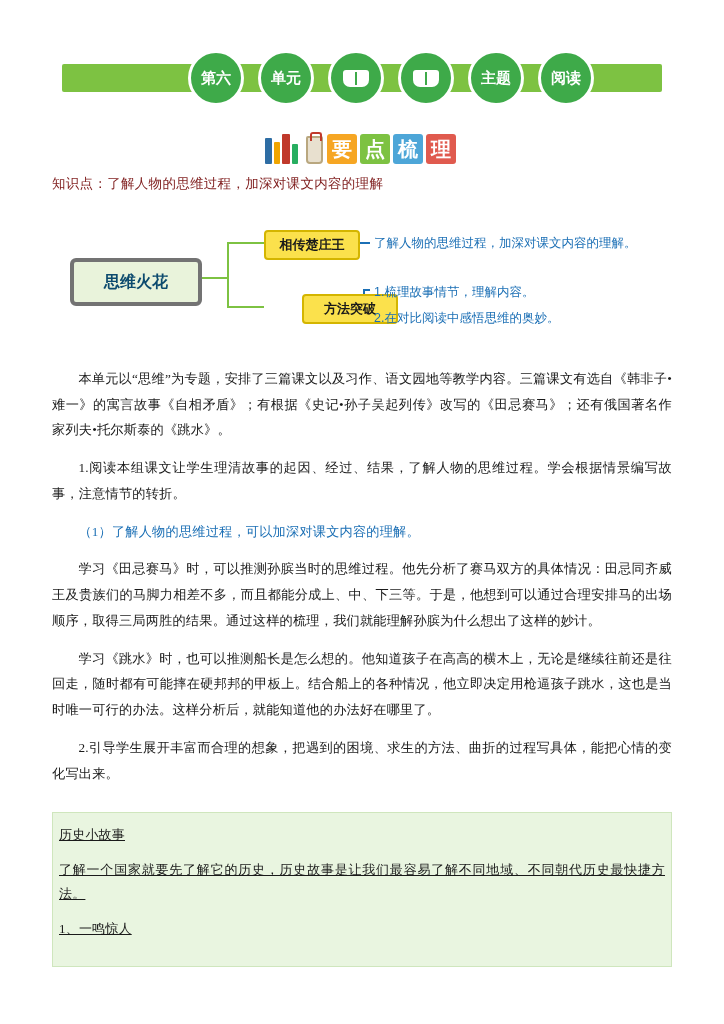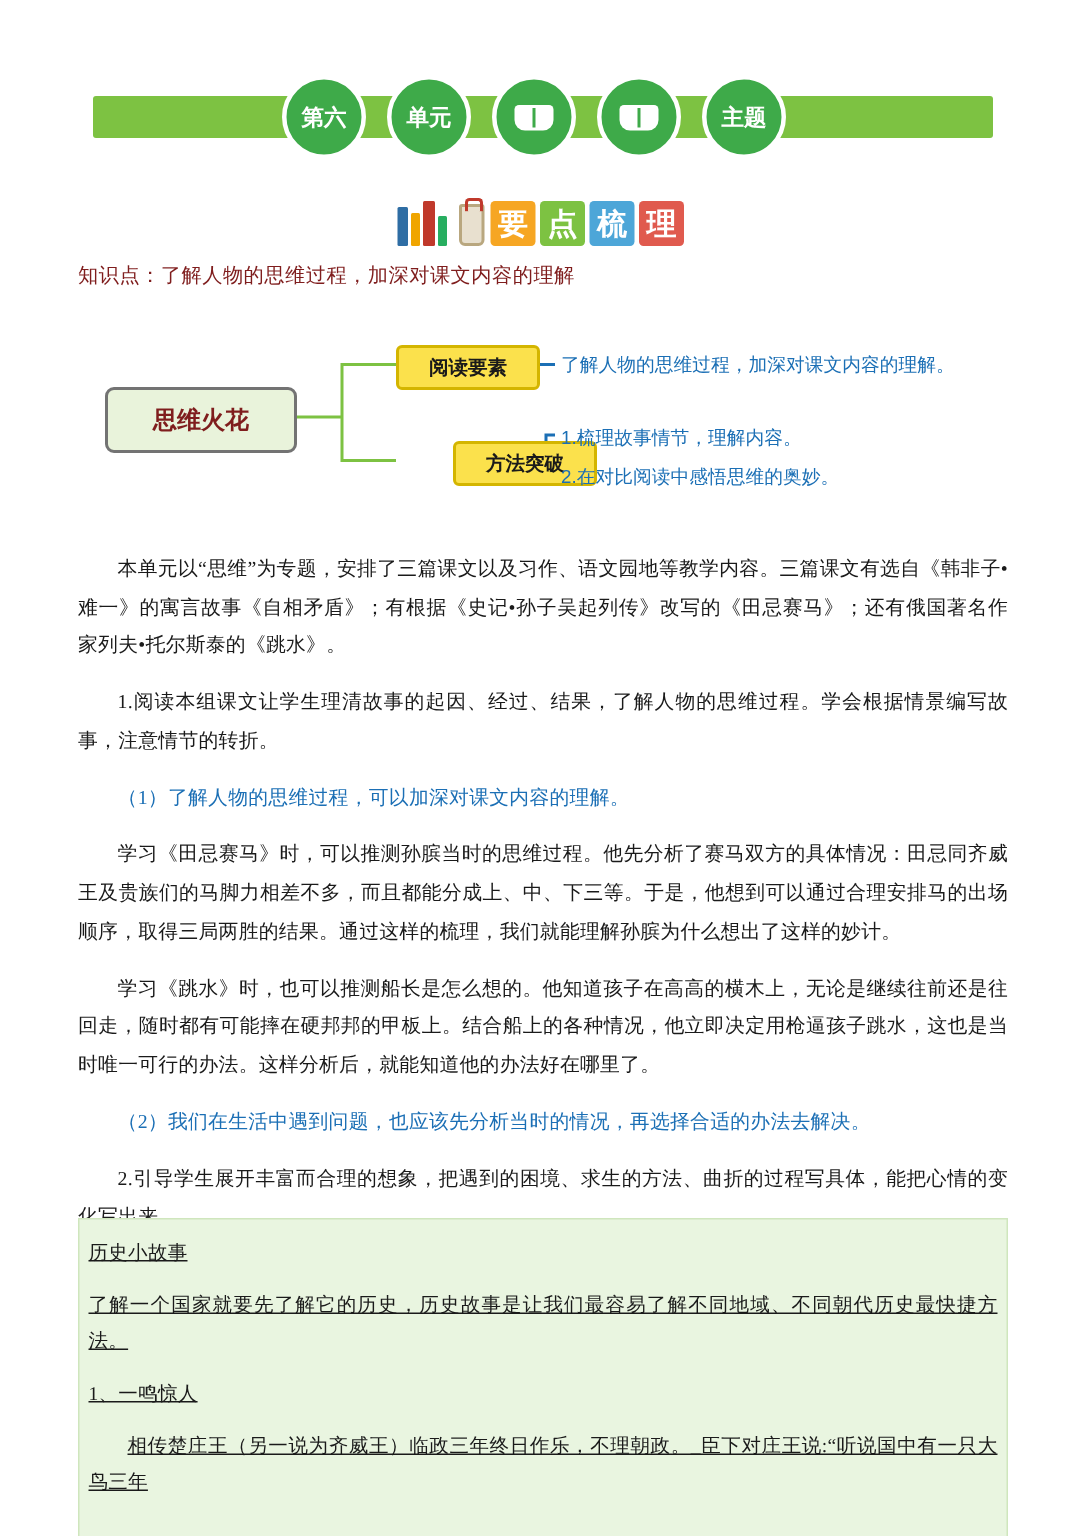--- a/index.html
+++ b/index.html
@@ -162,29 +162,29 @@
     width: 620px;
     height: 112px;
   }
   .mm-root {
     position: absolute;
     left: 18px;
     top: 36px;
     width: 124px;
     height: 40px;
     background: #e9f3db;
-    border: 2px solid #737373;
+    border: 4px solid #737373;
     border-radius: 6px;
     display: flex;
     align-items: center;
     justify-content: center;
     font-family: "Liberation Sans", sans-serif;
     font-weight: bold;
     font-size: 16px;
-    color: #7f1d1d;
+    color: #0c4a6e;
   }
   .mm-node {
     position: absolute;
     width: 92px;
     height: 26px;
     background: #fbe14c;
     border: 2px solid #d4b500;
     border-radius: 4px;
     display: flex;
     align-items: center;
@@ -278,20 +278,23 @@
       <span>单元</span>
     </div>
     <div class="bubble b3">
       <span class="book-glyph"></span>
     </div>
     <div class="bubble b4">
       <span class="book-glyph"></span>
     </div>
     <div class="bubble b5">
       <span>主题</span>
+    </div>
+    <div class="bubble b6">
+      <span>阅读</span>
     </div>
   </div>
 
   <div class="title-row">
     <span class="books-icon">
       <i class="bk1"></i>
         <i class="bk2"></i>
         <i class="bk3"></i>
         <i class="bk4"></i>
     </span>
@@ -307,37 +310,35 @@
   <div class="mindmap">
     <svg class="mm-svg" viewBox="0 0 620 112" xmlns="http://www.w3.org/2000/svg">
       <path d="M142 56 L176 56" stroke="#7dc242" stroke-width="2" fill="none"></path>
       <path d="M176 56 L176 21 L212 21" stroke="#7dc242" stroke-width="2" fill="none"></path>
       <path d="M176 56 L176 85 L212 85" stroke="#7dc242" stroke-width="2" fill="none"></path>
       <path d="M304 21 L318 21" stroke="#1b6fb5" stroke-width="2" fill="none"></path>
       <path d="M304 85 L312 85 L312 68 L318 68" stroke="#1b6fb5" stroke-width="2" fill="none"></path>
       <path d="M312 85 L312 95 L318 95" stroke="#1b6fb5" stroke-width="2" fill="none"></path>
     </svg>
     <div class="mm-root">思维火花</div>
-    <div class="mm-node n1">阅读要素</div>
+    <div class="mm-node n1">相传楚庄王</div>
     <div class="mm-node n2">方法突破</div>
     <div class="mm-text t1">了解人物的思维过程，加深对课文内容的理解。</div>
     <div class="mm-text t2">1.梳理故事情节，理解内容。</div>
     <div class="mm-text t3">2.在对比阅读中感悟思维的奥妙。</div>
   </div>
 
   <div class="body-text">
     <p>本单元以“思维”为专题，安排了三篇课文以及习作、语文园地等教学内容。三篇课文有选自《韩非子•难一》的寓言故事《自相矛盾》；有根据《史记•孙子吴起列传》改写的《田忌赛马》；还有俄国著名作家列夫•托尔斯泰的《跳水》。</p>
     <p>1.阅读本组课文让学生理清故事的起因、经过、结果，了解人物的思维过程。学会根据情景编写故事，注意情节的转折。</p>
     <p class="blue">（1）了解人物的思维过程，可以加深对课文内容的理解。</p>
     <p>学习《田忌赛马》时，可以推测孙膑当时的思维过程。他先分析了赛马双方的具体情况：田忌同齐威王及贵族们的马脚力相差不多，而且都能分成上、中、下三等。于是，他想到可以通过合理安排马的出场顺序，取得三局两胜的结果。通过这样的梳理，我们就能理解孙膑为什么想出了这样的妙计。</p>
     <p>学习《跳水》时，也可以推测船长是怎么想的。他知道孩子在高高的横木上，无论是继续往前还是往回走，随时都有可能摔在硬邦邦的甲板上。结合船上的各种情况，他立即决定用枪逼孩子跳水，这也是当时唯一可行的办法。这样分析后，就能知道他的办法好在哪里了。</p>
-    <p class="blue">（2）我们在生活中遇到问题，也应该先分析当时的情况，再选择合适的办法去解决。</p>
     <p>2.引导学生展开丰富而合理的想象，把遇到的困境、求生的方法、曲折的过程写具体，能把心情的变化写出来。</p>
   </div>
 
   <div class="story-box">
     <p class="story-title">历史小故事</p>
     <p>了解一个国家就要先了解它的历史，历史故事是让我们最容易了解不同地域、不同朝代历史最快捷方法。</p>
     <p>1、一鸣惊人</p>
-    <p class="indent">相传楚庄王（另一说为齐威王）临政三年终日作乐，不理朝政。_臣下对庄王说:“听说国中有一只大鸟三年</p>
   </div>
 
 </div>
 
 </body></html>

